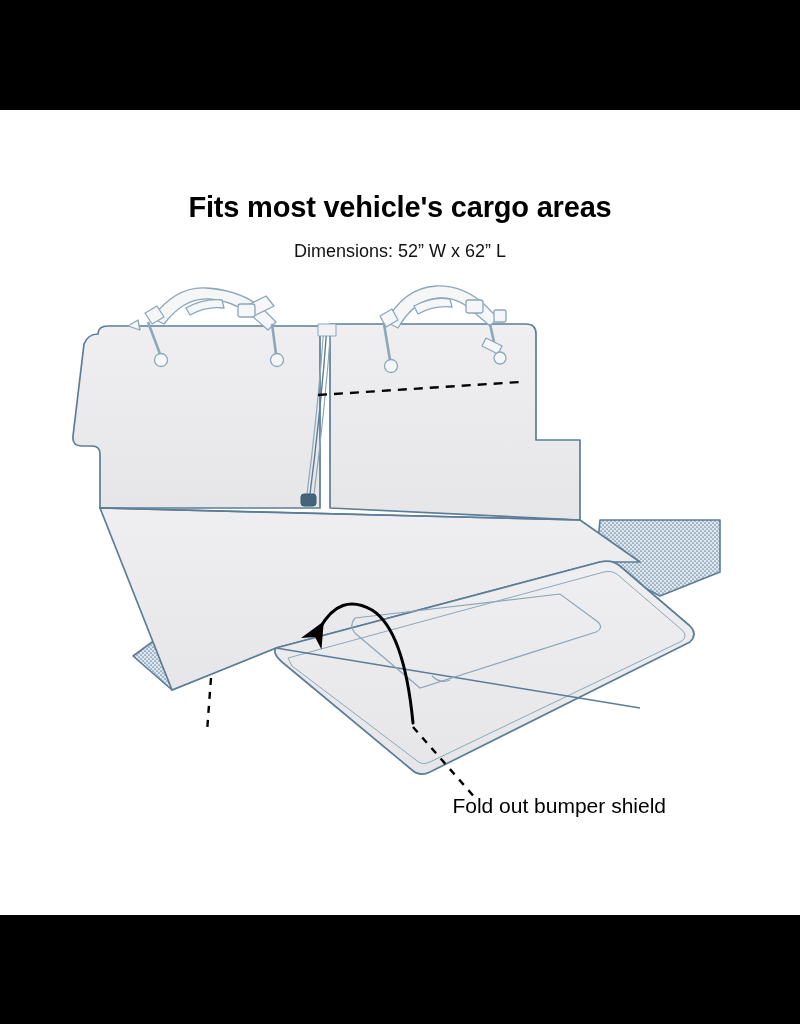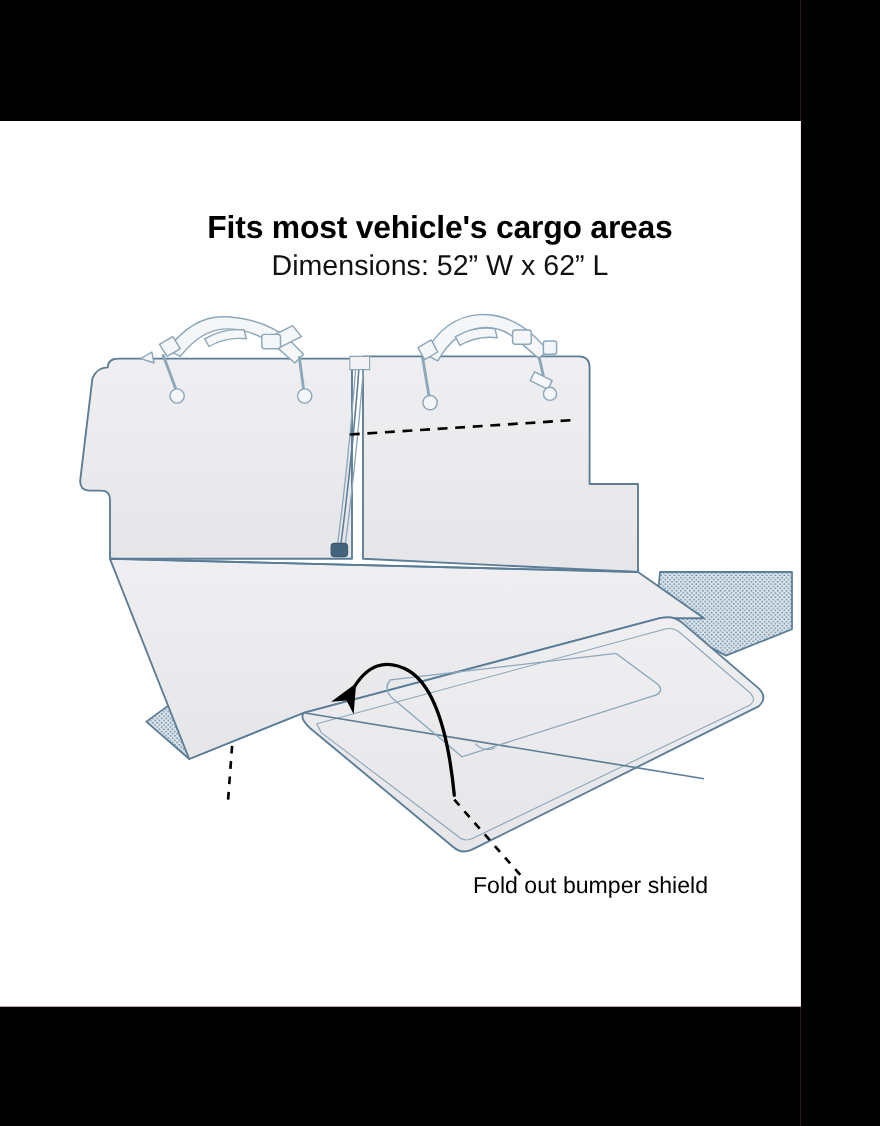--- a/index.html
+++ b/index.html
@@ -2,23 +2,23 @@
 <html><head>
 <meta charset="utf-8">
 <style>
   html, body {
     margin: 0;
     padding: 0;
     background: #000;
   }
   #page {
     position: relative;
-    width: 728px;
+    width: 800px;
     height: 1024px;
-    background: #fca5a5;
+    background: #1d4ed8;
     overflow: hidden;
     font-family: "Liberation Sans", sans-serif;
   }
   .letterbox {
     position: absolute;
     left: 0;
     width: 800px;
     background: #000000;
   }
   #bar-top { top: 0; height: 110px; }
@@ -41,24 +41,24 @@
     text-align: center;
   }
   #title {
     font-size: 29px;
     font-weight: bold;
     color: #000000;
     letter-spacing: -0.2px;
     line-height: 1.05;
   }
   #subtitle {
-    font-size: 26px;
+    font-size: 18px;
     font-weight: normal;
     color: #111111;
-    margin-top: 6px;
+    margin-top: 20px;
     line-height: 1.05;
   }
 
   .annot {
     position: absolute;
     color: #000000;
     font-size: 21px;
     line-height: 27px;
   }
   #annot-zipper {
@@ -67,24 +67,24 @@
     width: 230px;
     text-align: center;
   }
   #annot-mesh {
     left: 112px;
     top: 617px;
     width: 200px;
     text-align: center;
   }
   #annot-bumper {
-    left: 430px;
+    left: 446px;
     top: 682px;
     width: 220px;
-    text-align: left;
+    text-align: right;
   }
 
   svg#art {
     position: absolute;
     left: 0;
     top: 0;
     width: 800px;
     height: 805px;
   }
 </style>

